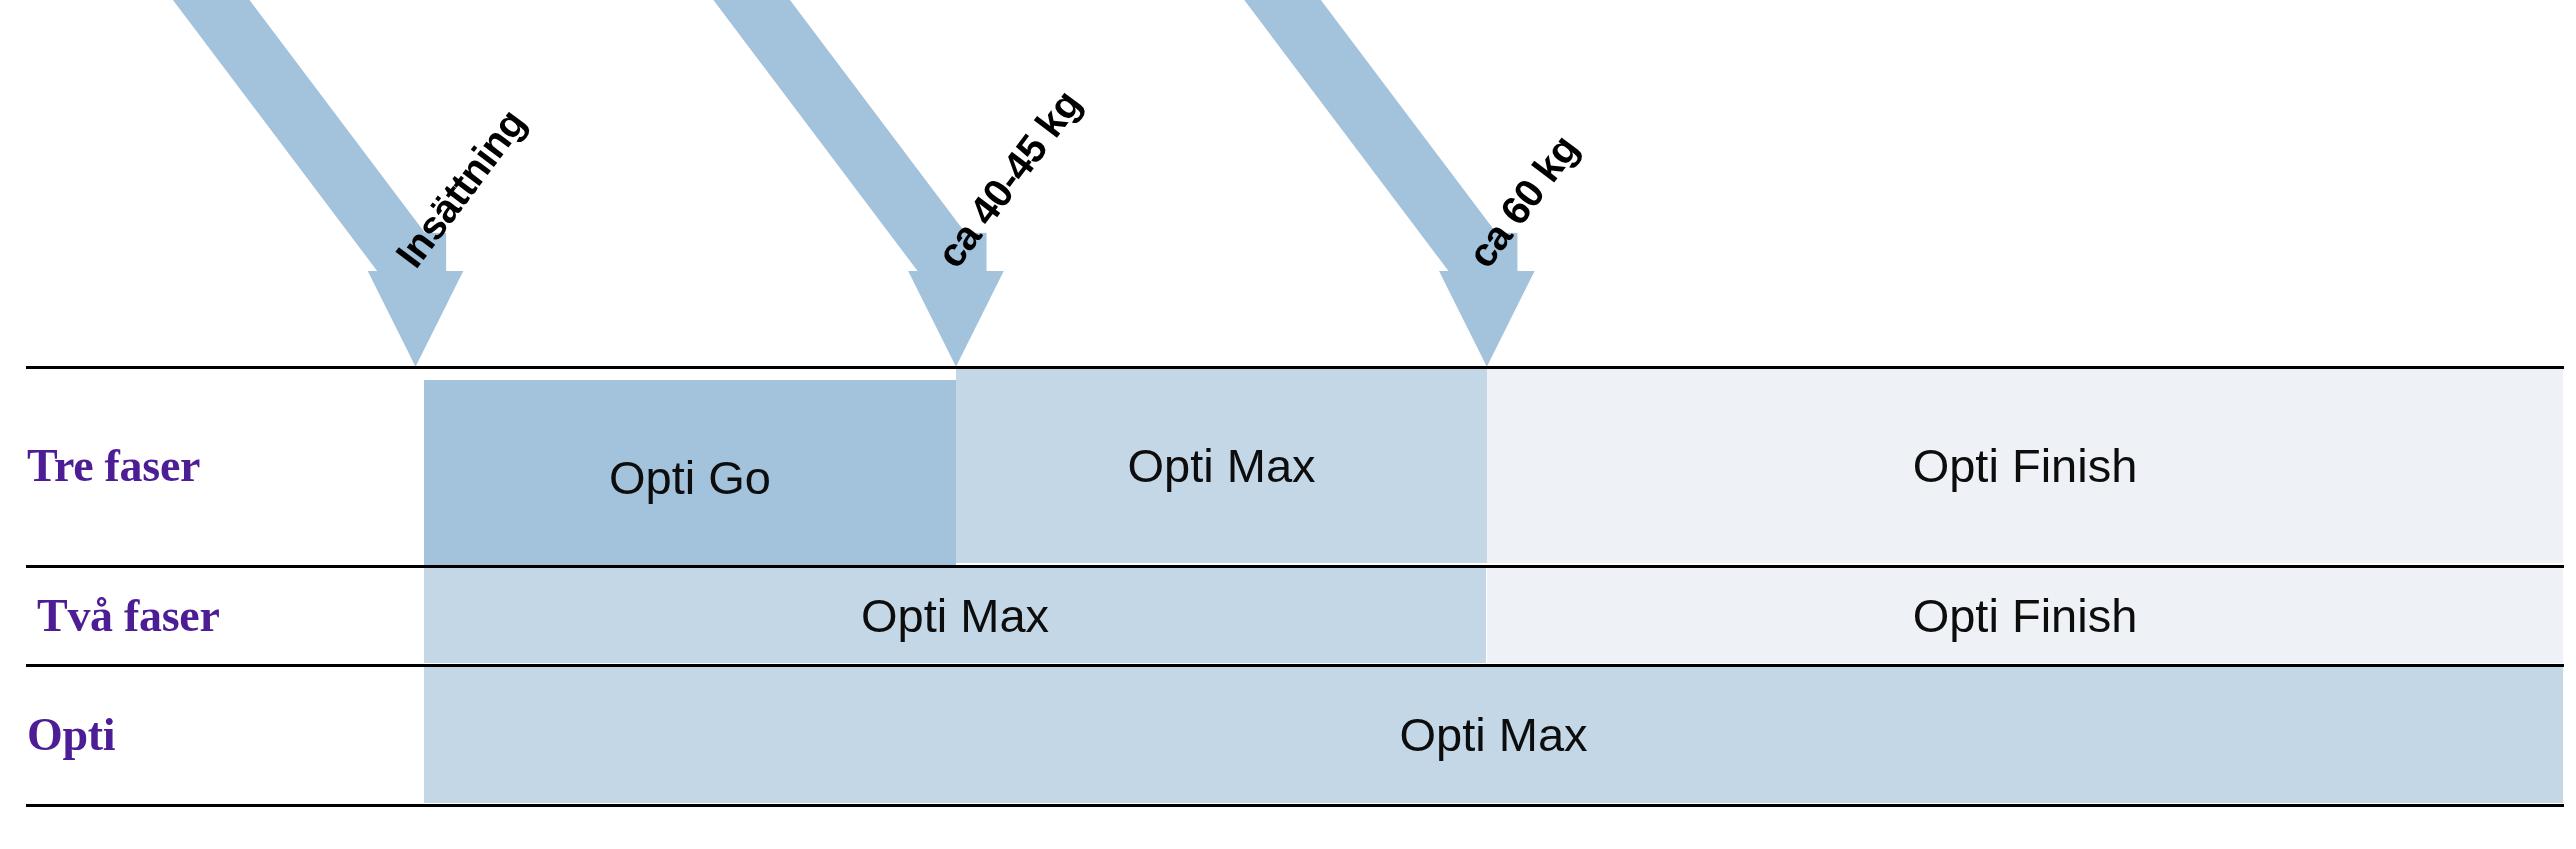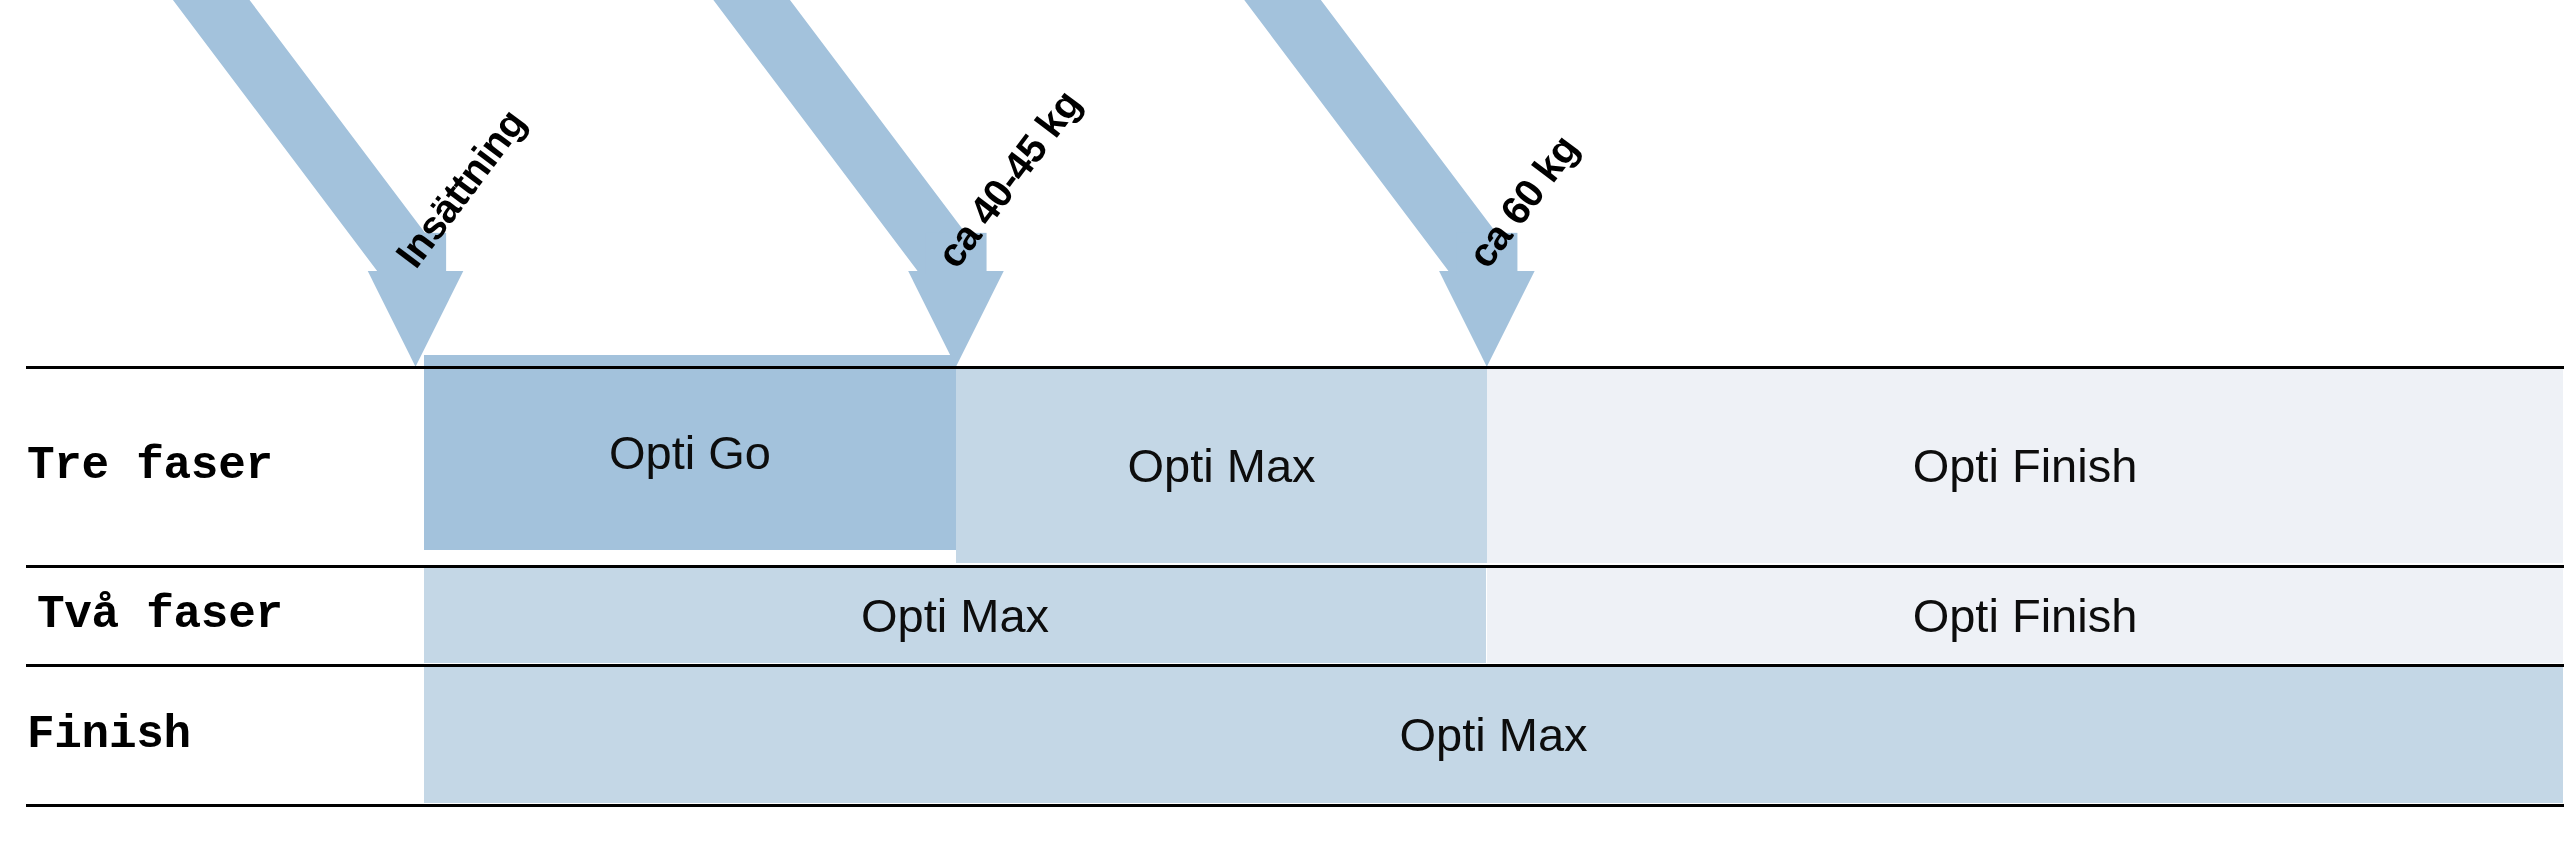--- a/index.html
+++ b/index.html
@@ -33,22 +33,22 @@
     position:absolute;
     display:flex;align-items:center;justify-content:center;
     font-size:47px;color:#0d0d0d;
     font-family:"Liberation Sans", sans-serif;
     font-weight:400;
     letter-spacing:0px;
   }
   .rowlabel{
     position:absolute;
     display:flex;align-items:center;
-    font-size:46px;font-weight:bold;color:#000000;
-    font-family:Liberation Mono, monospace;
+    font-size:46px;font-weight:bold;color:#4c1d95;
+    font-family:Liberation Serif, serif;
     letter-spacing:-0.3px;
   }
 </style>
 </head>
 <body>
 
 <div id="stage">
 
   <div class="arrows">
     <svg class="arrow-svg" viewBox="0 0 4042 1333">
@@ -67,37 +67,37 @@
     <div id="arrow-labels">
         <div class="arrow-label" style="left: 405px; top: 240px; transform: rotate(-53deg);">Insättning</div>
         <div class="arrow-label" style="left: 946px; top: 240px; transform: rotate(-53deg);">ca 40-45 kg</div>
         <div class="arrow-label" style="left: 1477px; top: 240px; transform: rotate(-53deg);">ca 60 kg</div>
       </div>
   </div>
 
   <div class="table">
     <div id="table-body">
         <div class="rowlabel" style="left: 27px; top: 368px; height: 195px;">Tre faser</div>
-        <div class="cell" style="left: 424px; top: 355px; width: 532px; height: 195px; background: rgb(163, 194, 220);">
+        <div class="cell" style="left: 424px; top: 380px; width: 532px; height: 195px; background: rgb(163, 194, 220);">
           <span>Opti Go</span>
         </div>
         <div class="cell" style="left: 956px; top: 368px; width: 531px; height: 195px; background: rgb(196, 215, 230);">
           <span>Opti Max</span>
         </div>
         <div class="cell" style="left: 1487px; top: 368px; width: 1076px; height: 195px; background: rgb(238, 241, 246);">
           <span>Opti Finish</span>
         </div>
         <div class="rowlabel" style="left: 37px; top: 567px; height: 96px;">Två faser</div>
         <div class="cell" style="left: 424px; top: 567px; width: 1062px; height: 96px; background: rgb(196, 215, 230);">
           <span>Opti Max</span>
         </div>
         <div class="cell" style="left: 1487px; top: 567px; width: 1076px; height: 96px; background: rgb(238, 241, 246);">
           <span>Opti Finish</span>
         </div>
-        <div class="rowlabel" style="left: 27px; top: 666px; height: 137px;">Finish</div>
+        <div class="rowlabel" style="left: 27px; top: 666px; height: 137px;">Opti</div>
         <div class="cell" style="left: 424px; top: 666px; width: 2139px; height: 137px; background: rgb(196, 215, 230);">
           <span>Opti Max</span>
         </div>
         <div class="rule" style="top: 366px;"></div>
         <div class="rule" style="top: 565px;"></div>
         <div class="rule" style="top: 664px;"></div>
         <div class="rule" style="top: 804px;"></div>
       </div>
   </div>
 

